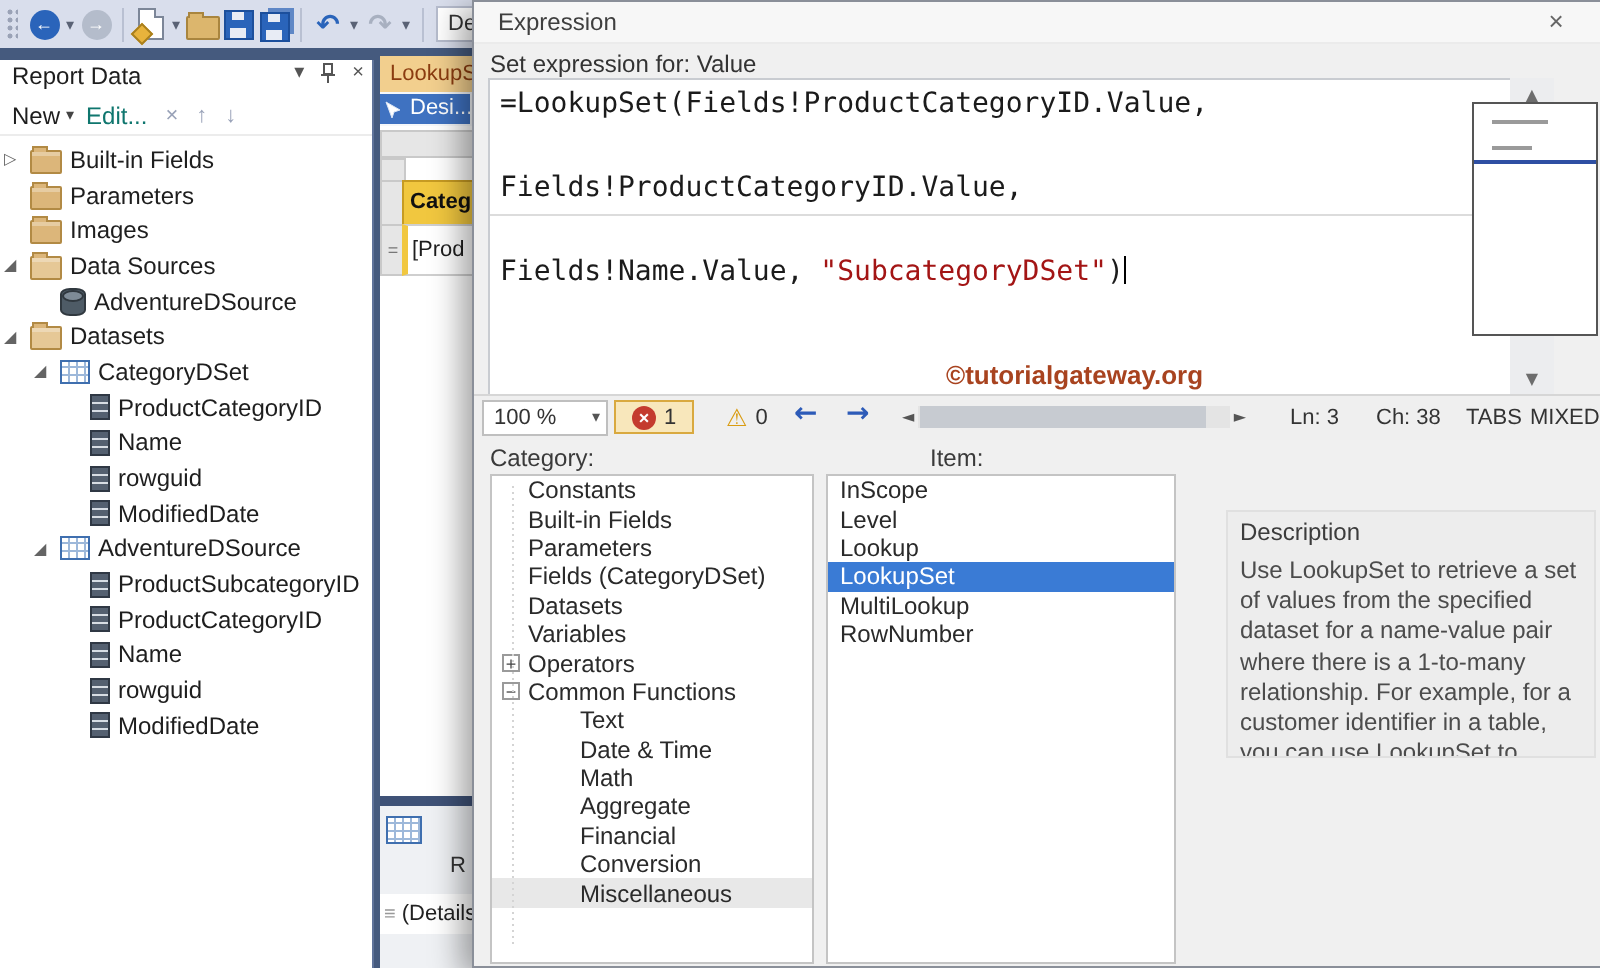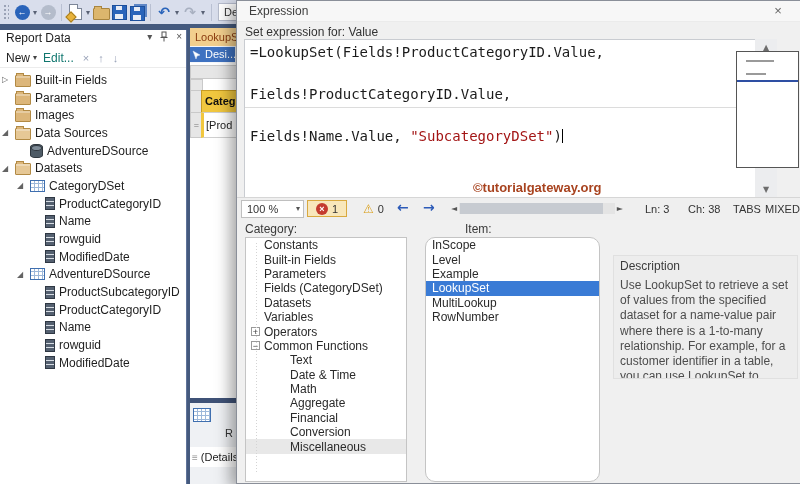--- a/index.html
+++ b/index.html
@@ -104,21 +104,21 @@
   .nav-ar{position:absolute;top:1px;font-size:14px;font-weight:bold;color:#2d5bb8;font-family:"DejaVu Sans",sans-serif;}
   .hscroll{position:absolute;left:214px;top:4px;width:172px;height:13px;display:flex;align-items:center;}
   .hscroll .ar{font-size:8px;color:#555;font-family:"DejaVu Sans",sans-serif;}
   .hscroll .track{flex:1;height:11px;background:#e4e4e4;margin:0 2px;position:relative;}
   .hscroll .thumb{position:absolute;left:1px;top:0;width:92%;height:11px;background:#c7cbd1;}
   .sb-txt{position:absolute;top:5px;}
 
   .col-label{position:absolute;font-size:12px;color:#3a3a3a;}
   .listbox{position:absolute;top:236px;height:243px;background:#fff;border:1px solid #c4c4c4;overflow:hidden;}
   .cat-box{left:8px;width:160px;}
-  .item-box{left:188px;width:173px;border-radius:10px;}
+  .item-box{left:176px;width:173px;}
   .lrow.cat,.lrow.item{height:14.4px;font-size:12px;color:#2a2a2a;}
   .lrow.cat.sel{background:#e8e8e8;}
   .lrow.item{padding-left:6px;}
   .lrow.item.sel{background:#3a7bd5;color:#fff;}
   .pm{flex:none;width:9px;height:9px;border:1px solid #9a9a9a;background:#fff;font-size:9px;line-height:8px;text-align:center;color:#444;margin-right:4px;box-sizing:border-box;}
   .pm.hide{visibility:hidden;}
   .cat-treeline{position:absolute;left:10px;top:5px;bottom:8px;width:1px;background:repeating-linear-gradient(#d4d4d4 0 1px,transparent 1px 3px);}
 
   .side-panel{position:absolute;left:376px;width:185px;background:#ededed;border:1px solid #e0e0e0;box-sizing:border-box;overflow:hidden;margin-top:16px;}
   .desc-panel{top:238px;height:124px;}
@@ -434,21 +434,21 @@
         </div>
       </div>
     <div class="listbox item-box" style="position:absolute;">
         <div class="lrow item">
           <span>InScope</span>
         </div>
         <div class="lrow item">
           <span>Level</span>
         </div>
         <div class="lrow item">
-          <span>Example</span>
+          <span>Lookup</span>
         </div>
         <div class="lrow item sel">
           <span>LookupSet</span>
         </div>
         <div class="lrow item">
           <span>MultiLookup</span>
         </div>
         <div class="lrow item">
           <span>RowNumber</span>
         </div>

